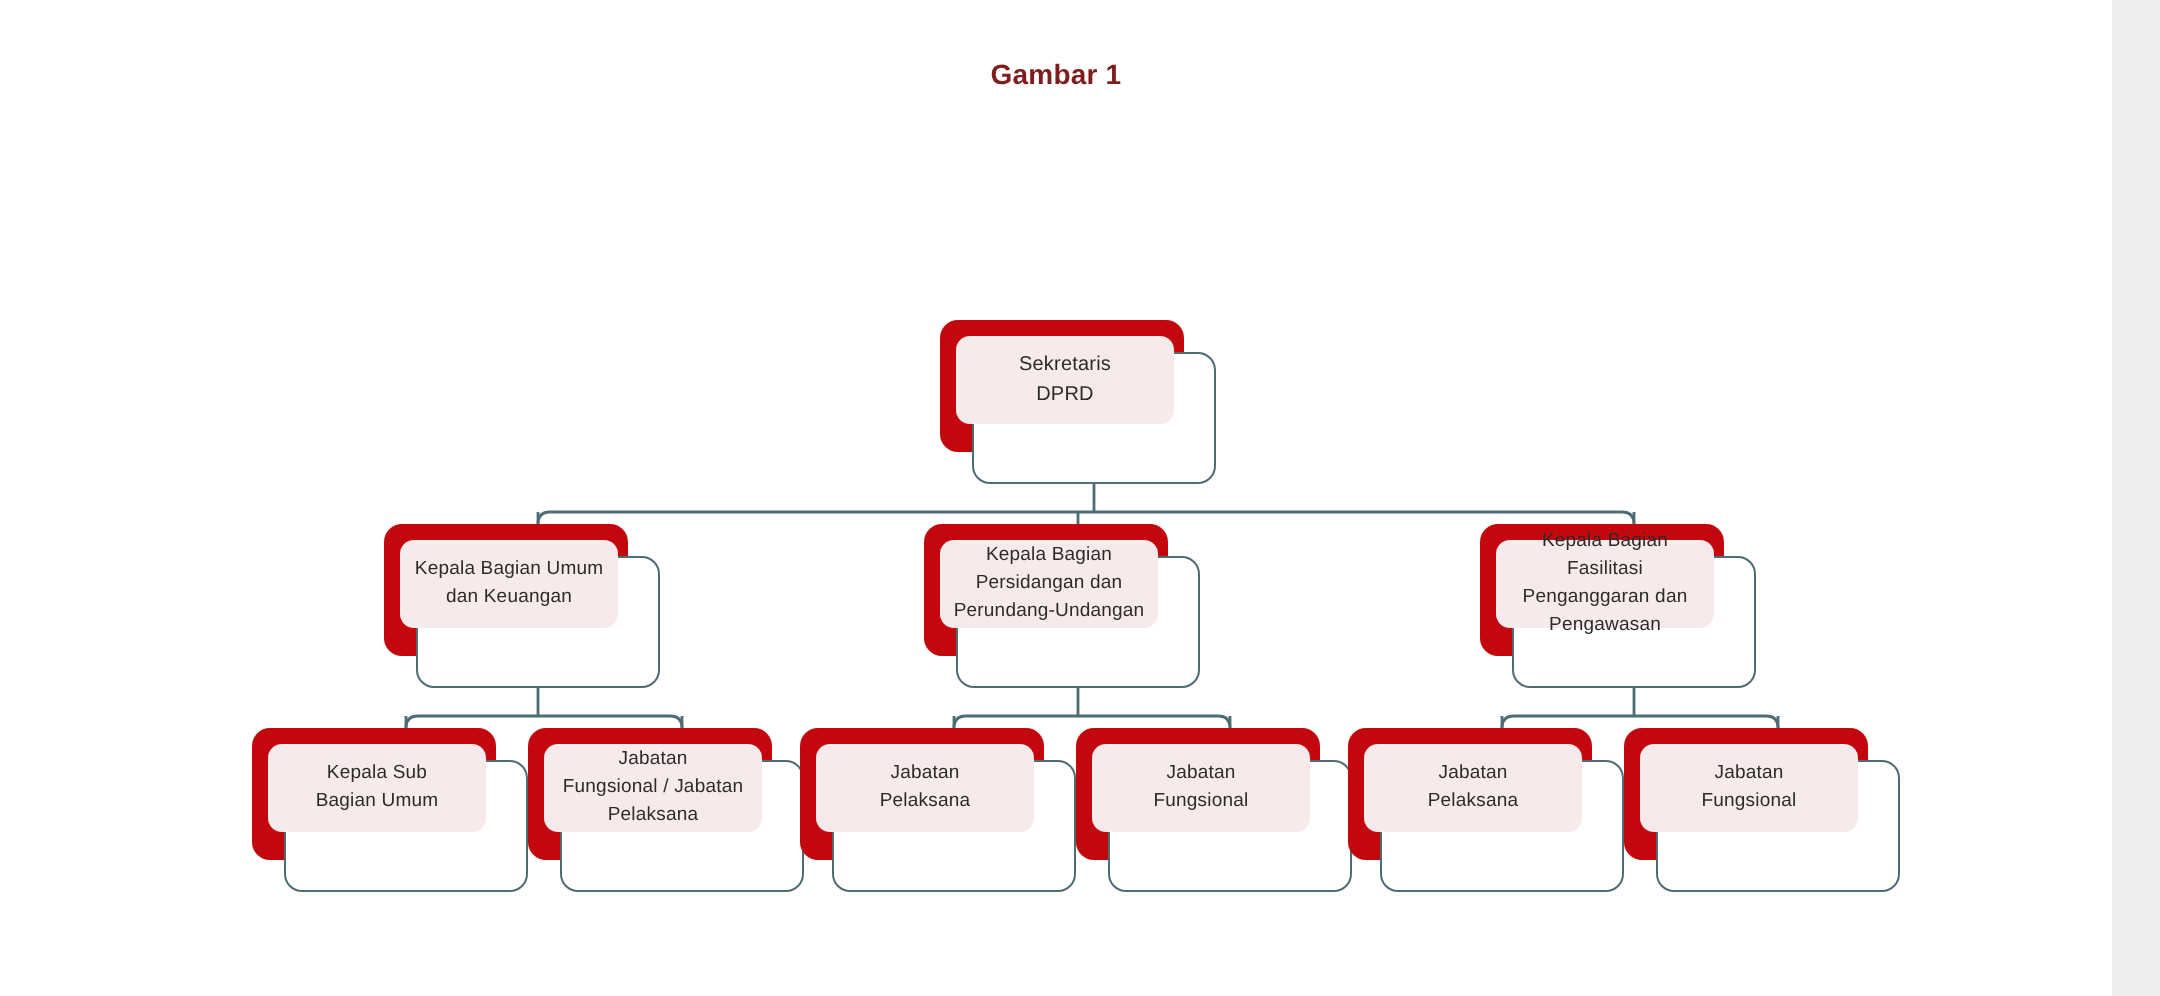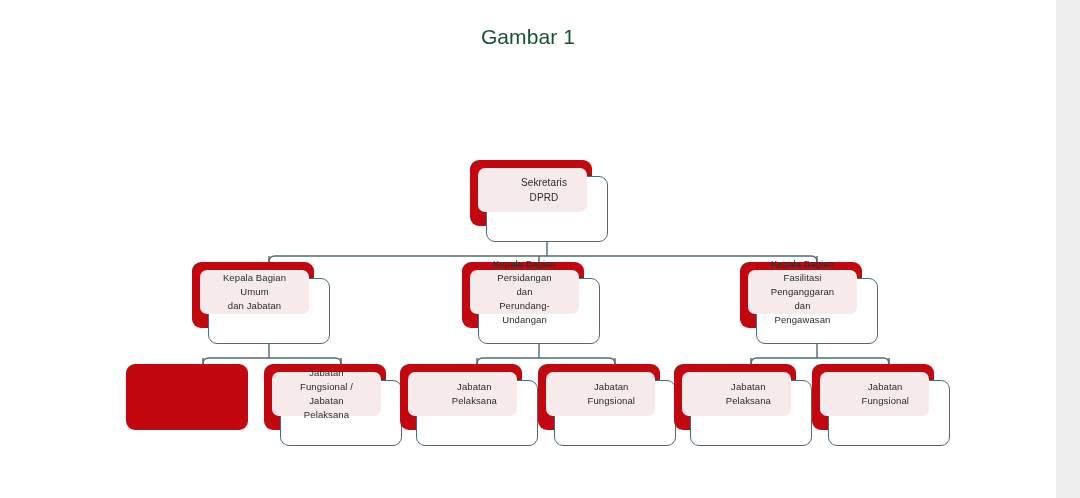--- a/index.html
+++ b/index.html
@@ -30,24 +30,24 @@
   }
 
   
   .title-block {
     position: absolute;
     left: 0; top: 22px;
     width: 1056px;
     text-align: center;
   }
   .title-line-1 {
-    font-size: 21px;
-    color: #14532d;
+    font-size: 14px;
+    color: #7f1d1d;
     line-height: 30px;
-    font-weight: 400;
+    font-weight: 700;
     letter-spacing: .1px;
   }
   .title-line-2 {
     font-size: 22px;
     color: #1b1b1b;
     line-height: 34px;
     margin-top: 12px;
     font-weight: 400;
     letter-spacing: .1px;
   }
@@ -88,22 +88,22 @@
   }
   .node .inner {
     position: absolute;
     left: -9px; top: -9px;
     width: calc(100% - 11px);
     height: calc(100% - 20px);
     background: #f7eaea;
     border-radius: 7px;
     display: flex;
     align-items: center;
-    justify-content: flex-end;
-    padding: 2px 20px;
+    justify-content: center;
+    padding: 2px 6px;
   }
   .node .label {
     font-size: 9.5px;
     line-height: 14px;
     color: #2b2b2b;
     text-align: center;
     font-weight: 400;
     white-space: pre-line;
     letter-spacing: .1px;
   }
@@ -148,21 +148,21 @@
                 <div class="label" style="color: rgb(43, 43, 43);">Sekretaris
 DPRD</div>
               </div>
             </div>
           </div>
           <div class="node" style="left: 192px; top: 262px; width: 138px; height: 82px;">
             <div class="shadow" style="background: rgb(194, 7, 14);"></div>
             <div class="card" style="border-color: rgb(78, 108, 115); background: rgb(255, 255, 255);">
               <div class="inner" style="background: rgb(247, 234, 234);">
                 <div class="label" style="color: rgb(43, 43, 43);">Kepala Bagian Umum
-dan Jabatan</div>
+dan Keuangan</div>
               </div>
             </div>
           </div>
           <div class="node" style="left: 462px; top: 262px; width: 138px; height: 82px;">
             <div class="shadow" style="background: rgb(194, 7, 14);"></div>
             <div class="card" style="border-color: rgb(78, 108, 115); background: rgb(255, 255, 255);">
               <div class="inner" style="background: rgb(247, 234, 234);">
                 <div class="label" style="color: rgb(43, 43, 43);">Kepala Bagian
 Persidangan dan
 Perundang-Undangan</div>
@@ -175,20 +175,26 @@
               <div class="inner" style="background: rgb(247, 234, 234);">
                 <div class="label" style="color: rgb(43, 43, 43);">Kepala Bagian
 Fasilitasi
 Penganggaran dan
 Pengawasan</div>
               </div>
             </div>
           </div>
           <div class="node" style="left: 126px; top: 364px; width: 138px; height: 82px;">
             <div class="shadow" style="background: rgb(194, 7, 14);"></div>
+            <div class="card" style="border-color: rgb(78, 108, 115); background: rgb(255, 255, 255);">
+              <div class="inner" style="background: rgb(247, 234, 234);">
+                <div class="label" style="color: rgb(43, 43, 43);">Kepala Sub
+Bagian Umum</div>
+              </div>
+            </div>
           </div>
           <div class="node" style="left: 264px; top: 364px; width: 138px; height: 82px;">
             <div class="shadow" style="background: rgb(194, 7, 14);"></div>
             <div class="card" style="border-color: rgb(78, 108, 115); background: rgb(255, 255, 255);">
               <div class="inner" style="background: rgb(247, 234, 234);">
                 <div class="label" style="color: rgb(43, 43, 43);">Jabatan
 Fungsional / Jabatan
 Pelaksana</div>
               </div>
             </div>

